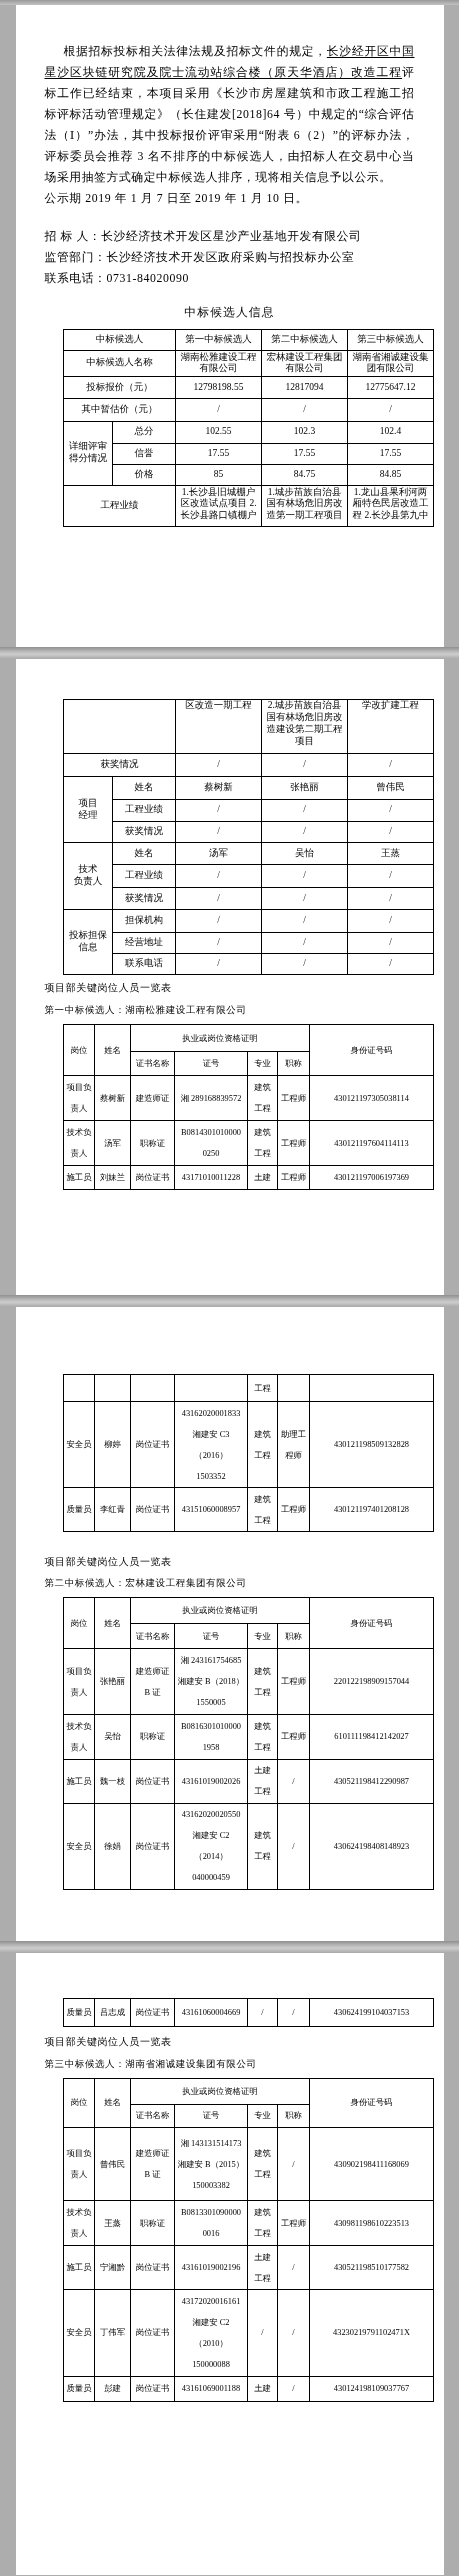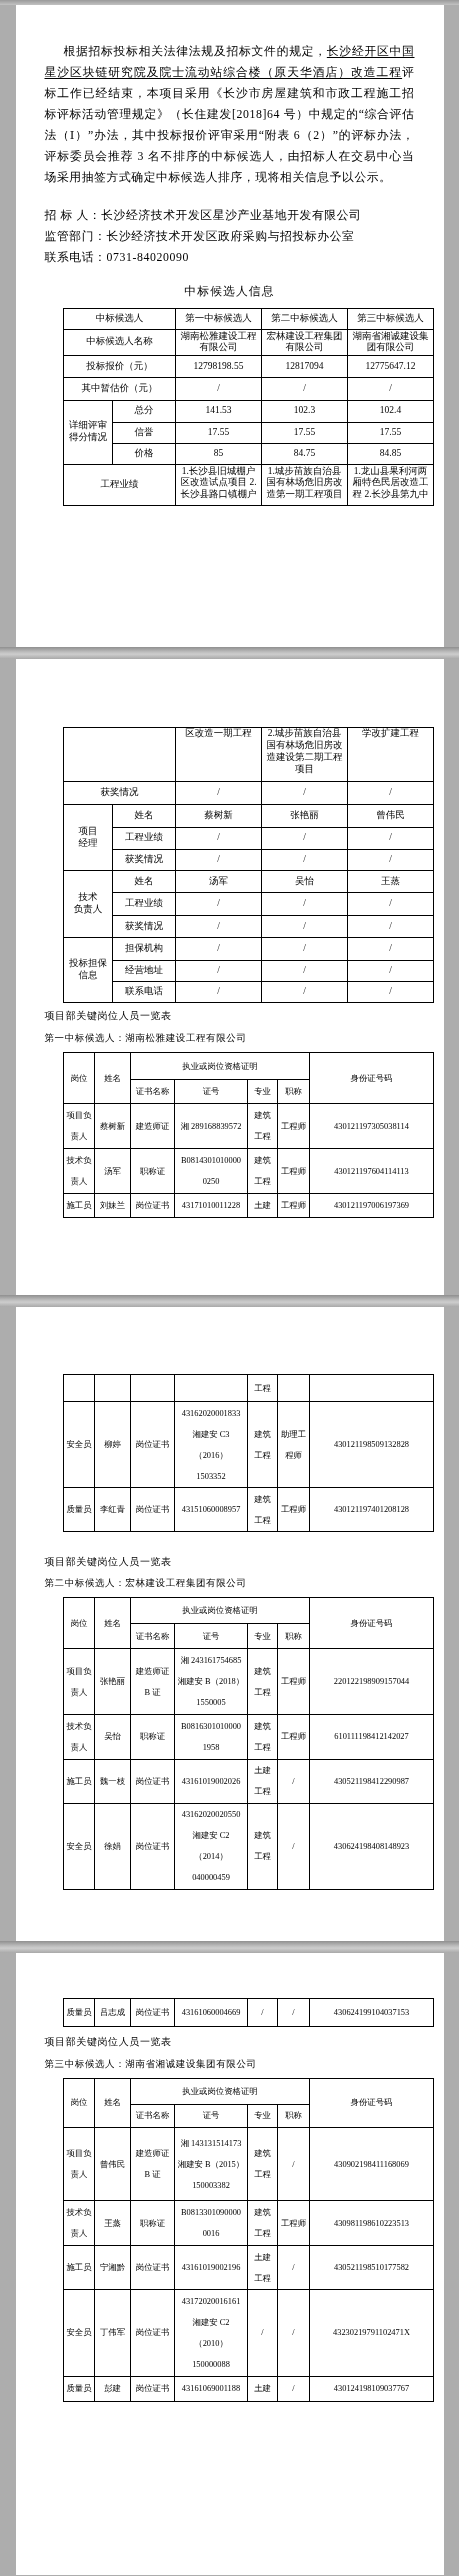--- a/index.html
+++ b/index.html
@@ -2,21 +2,21 @@
 <html style="font-size:9px"><head>
 <meta charset="utf-8">
 <style>
   html,body{margin:0;padding:0;background:#adadad;}
   body{width:459px;font-family:"Liberation Serif","DejaVu Serif",serif;color:#000;}
   .canvas{width:459px;height:2576px;overflow:hidden;}
   .strip{height:4.5px;background:linear-gradient(180deg,#9a9a9a,#c2c2c2);}
   .gap{height:12.3px;background:linear-gradient(180deg,#8f8f8f,#bcbcbc 40%,#cdcdcd 60%,#a9a9a9);}
   .page{width:428px;margin:0 auto;background:#fff;overflow:hidden;box-sizing:border-box;}
   .p1{height:642px;padding-top:36px;}
-  .p2{height:636px;padding-top:68px;}
+  .p2{height:636px;padding-top:40px;}
   .p3{height:634px;padding-top:67px;}
   .p4{height:622px;padding-top:45px;}
   .inner{padding:0 29px;}
   p{margin:0;}
   .body{font-size:11.8px;line-height:21px;text-align:justify;letter-spacing:0.6px;}
   .indent{text-indent:1.6em;}
   .ul{text-decoration:underline;text-underline-offset:2.2px;}
   .contacts{margin-top:17px;}
   .contact{font-size:11.8px;line-height:21px;letter-spacing:0.6px;}
   .doc-title{text-align:center;font-size:11.8px;line-height:17px;margin:15.7px 0 7.8px;letter-spacing:1.1px;}
@@ -37,20 +37,21 @@
 </style>
 </head>
 <body>
 
 <div class="canvas">
   <div class="strip"></div>
 
   <div class="page p1">
     <div class="inner">
       <p class="body indent"><span>根据招标投标相关法律法规及招标文件的规定，</span><span class="ul">长沙经开区中国星沙区块链研究院及院士流动站综合楼（原天华酒店）改造工程</span><span>评标工作已经结束，本项目采用《长沙市房屋建筑和市政工程施工招标评标活动管理规定》（长住建发[2018]64 号）中规定的“综合评估法（Ⅰ）”办法，其中投标报价评审采用“附表 6（2）”的评标办法，评标委员会推荐 3 名不排序的中标候选人，由招标人在交易中心当场采用抽签方式确定中标候选人排序，现将相关信息予以公示。</span></p>
+      <p class="body">公示期 2019 年 1 月 7 日至 2019 年 1 月 10 日。</p>
 
       <div class="contacts">
         <p class="contact"><span>招 标 人：</span><span>长沙经济技术开发区星沙产业基地开发有限公司</span></p>
         <p class="contact"><span>监管部门：</span><span>长沙经济技术开发区政府采购与招投标办公室</span></p>
         <p class="contact"><span>联系电话：</span><span>0731-84020090</span></p>
       </div>
 
       <div class="doc-title">中标候选人信息</div>
 
       <table class="it">
@@ -83,21 +84,21 @@
         <tr style="height:22.4px">
           <td colspan="2">其中暂估价（元）</td>
           <td>/</td>
           <td>/</td>
           <td>/</td>
         </tr>
         <tr style="height:22.4px">
           <td rowspan="3" class="glab">详细评审
 得分情况</td>
           <td>总分</td>
-          <td>141.53</td>
+          <td>102.55</td>
           <td>102.3</td>
           <td>102.4</td>
         </tr>
         <tr style="height:21px" class="bt2">
           <td>信誉</td>
           <td>17.55</td>
           <td>17.55</td>
           <td>17.55</td>
         </tr>
         <tr style="height:21px">

